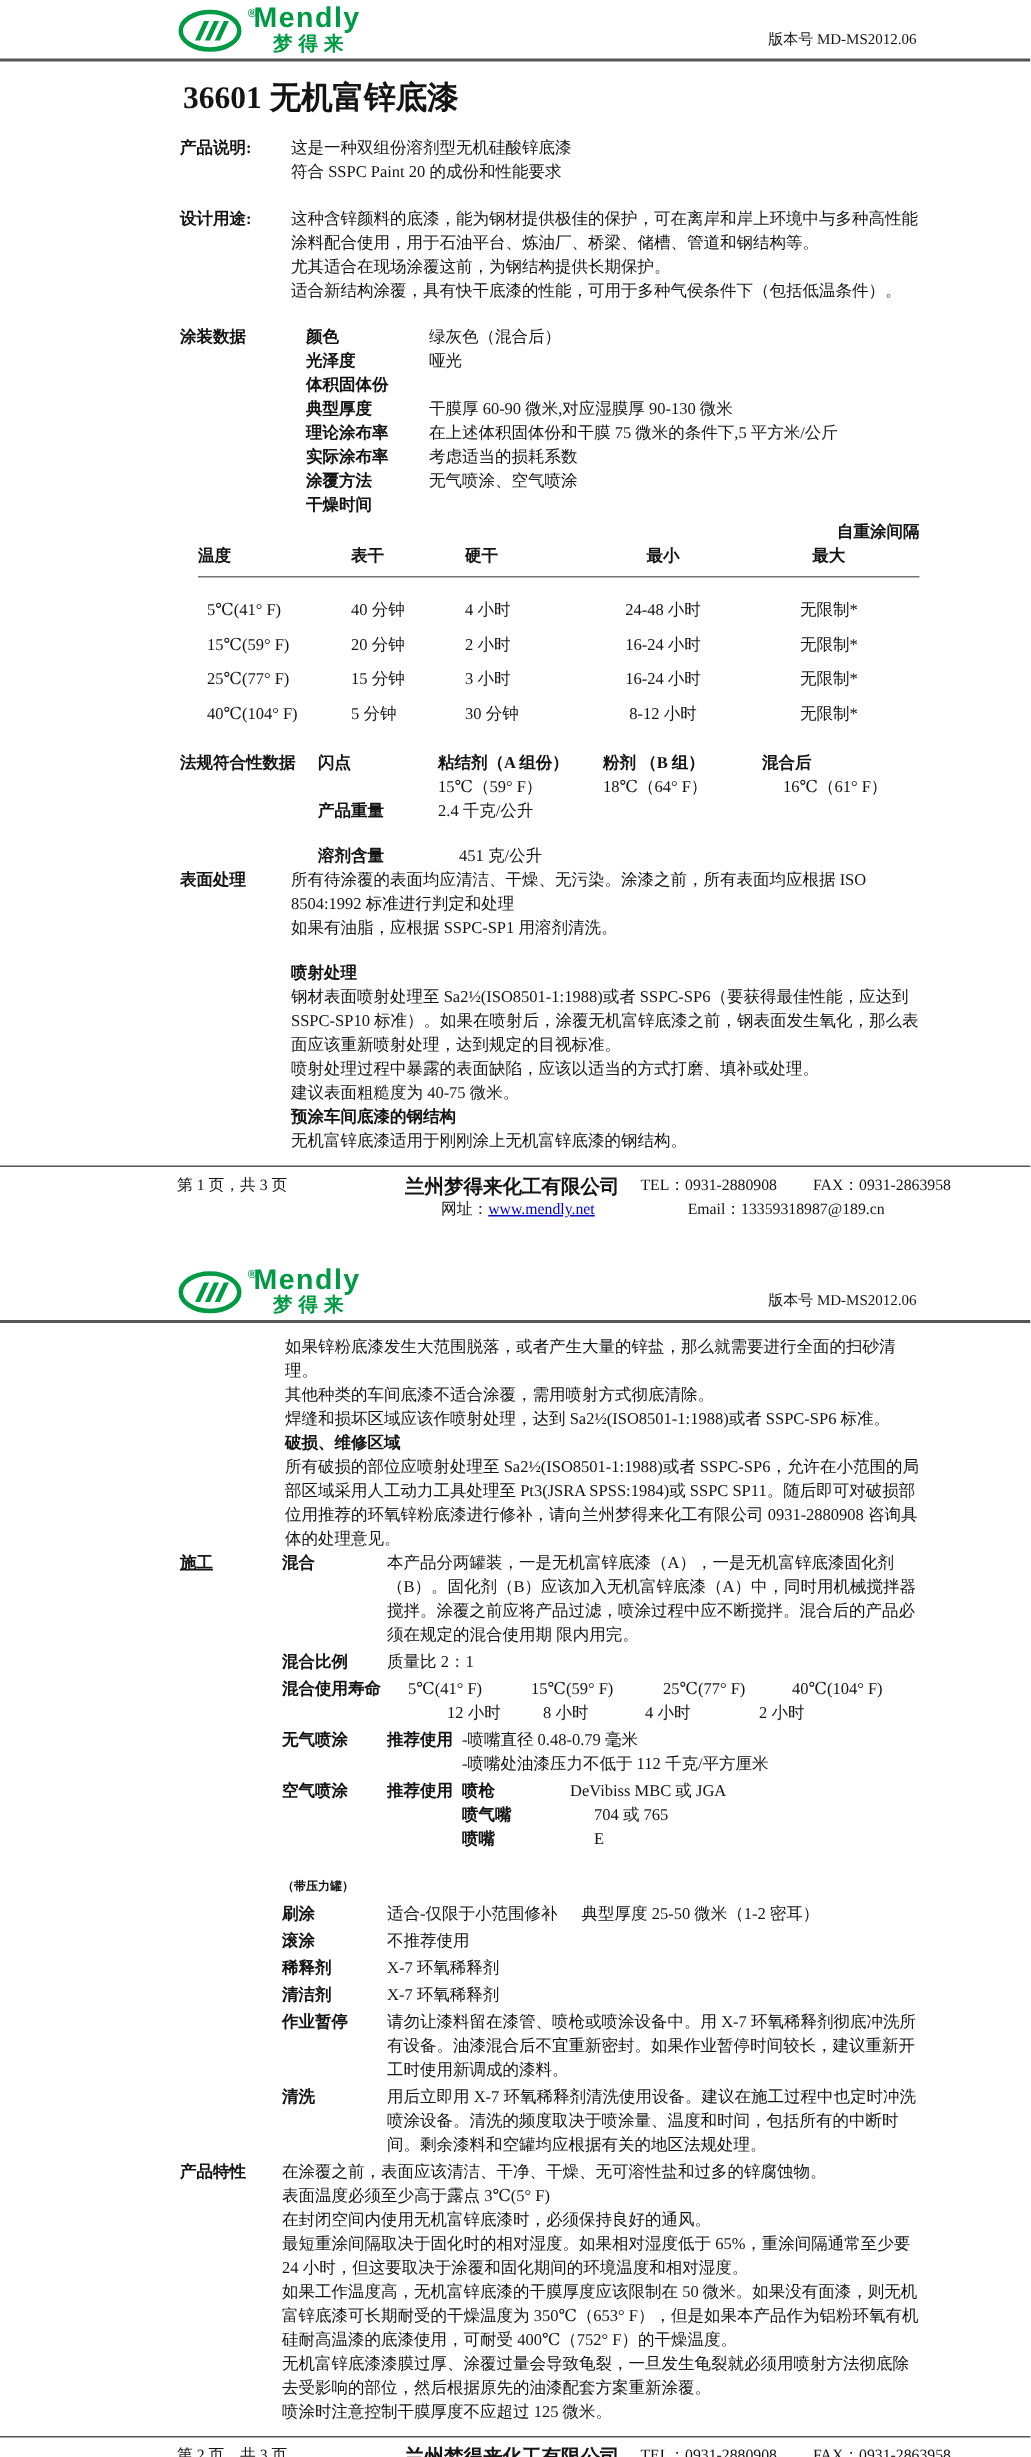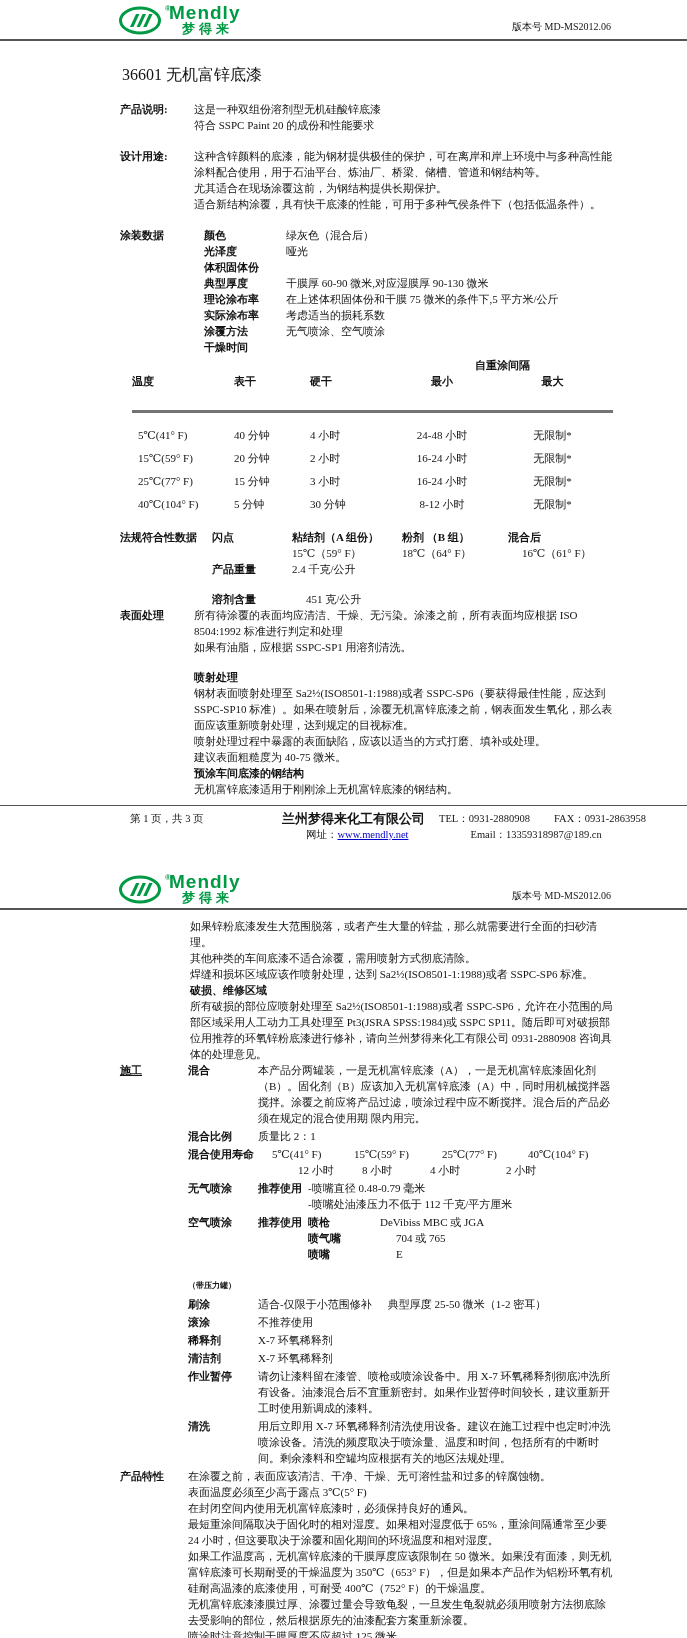--- a/index.html
+++ b/index.html
@@ -19,35 +19,35 @@
               font-size:8px; font-weight:bold; font-family:"Liberation Sans",sans-serif; }
   .logo-text { display:flex; flex-direction:column; }
   .brand { color:#009a44; font-weight:bold; font-size:19px; line-height:18px;
            letter-spacing:1px; font-family:"Liberation Sans",sans-serif; }
   .brand-cn { color:#009a44; font-weight:bold; font-size:13px; line-height:14px;
               letter-spacing:4px; margin-left:13px; }
   .version { font-size:10px; padding-bottom:1px; }
   .hr { border-top:2px solid #555; }
   
   .content { padding:0 74px 0 120px; }
-  .title { font-size:16px; line-height:26px; font-weight:normal; padding:11px 0 13px 2px;margin-top:10px; }
+  .title { font-size:21px; line-height:26px; font-weight:bold; padding:11px 0 13px 2px; }
   .sec { display:flex; margin-bottom:15px;justify-content:space-between; }
   .slbl { font-weight:bold; flex:0 0 74px; }
   .slbl.wide { flex-basis:92px; }
   .sbody { flex:1; min-width:0; }
   .bold { font-weight:bold; } .gap14 { height:14px; }
   
   .kv { display:flex; }
   .kv .k { flex:0 0 82px; font-weight:bold; }
   .kv .v { flex:1; min-width:0; }
   
   .dry { margin-left:12px; margin-top:2px; margin-bottom:14px; }
   .dgrid { display:grid; grid-template-columns:102px 76px 82px 100px 1fr; }
-  .dry-span { text-align:center; grid-column:4/6; }
-  .dhead { border-bottom:3px solid #737373; padding-bottom:21px; }
+  .dry-span { text-align:right; grid-column:4/6; }
+  .dhead { border-bottom:1px solid #737373; padding-bottom:5px; }
   .drow { padding:3.5px 0; }
   
   .rrow { display:flex; }
   .rk { flex:0 0 80px; font-weight:bold; }
   .rc1 { flex:0 0 110px; } .rc2 { flex:0 0 106px; } .rc3 { flex:1; }
   
   .crow { display:flex; margin-bottom:2px; }
   .c1 { flex:0 0 68px; font-weight:bold; }
   .c1 u { text-decoration:underline; }
   .c2 { flex:0 0 70px; font-weight:bold; }
@@ -59,21 +59,21 @@
   .airnote { font-size:8px; font-weight:bold; letter-spacing:0;margin-top:48px; }
   .pot-line { display:flex; padding-left:14px; }
   .pot-line span { display:inline-block; }
   .pt1 { width:82px; } .pt2 { width:88px; } .pt3 { width:86px; }
   .pot-times { padding-left:40px;align-items:flex-end; }
   .pm1 { width:64px; } .pm2 { width:68px; } .pm3 { width:76px; }
   .indent70 { margin-left:70px; }
   
   .pfoot { border-top:1px solid #555; margin-top:8px; padding:5px 40px 0 118px;
            font-size:10.5px; line-height:16px; }
-  .frow { display:flex; align-items:center;margin-left:12px; }
+  .frow { display:flex; align-items:center; }
   .fp { flex:0 0 152px; }
   .fcomp { font-weight:bold; font-size:13px; }
   .ft { margin-left:14px; } .ff { margin-left:24px; }
   .fsp { flex:0 0 176px; }
   .femail { margin-left:62px; }
   a.weblink { color:#0000cc; text-decoration:underline; cursor:pointer; }
   .page2 { margin-top:26px; }
 </style>
 </head>
 <body>

